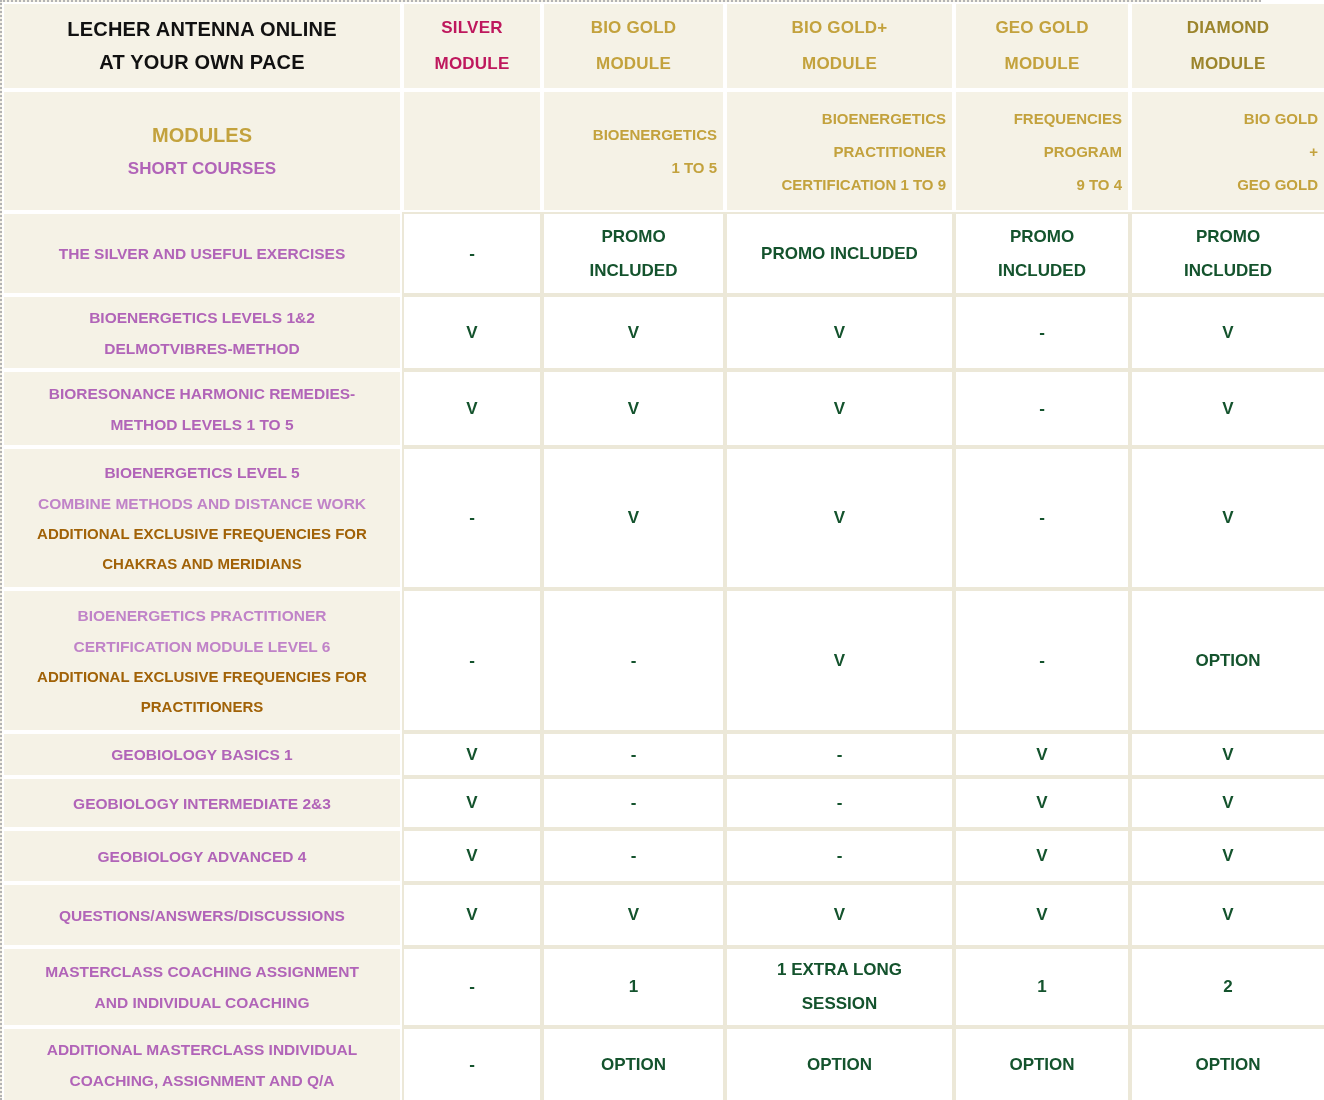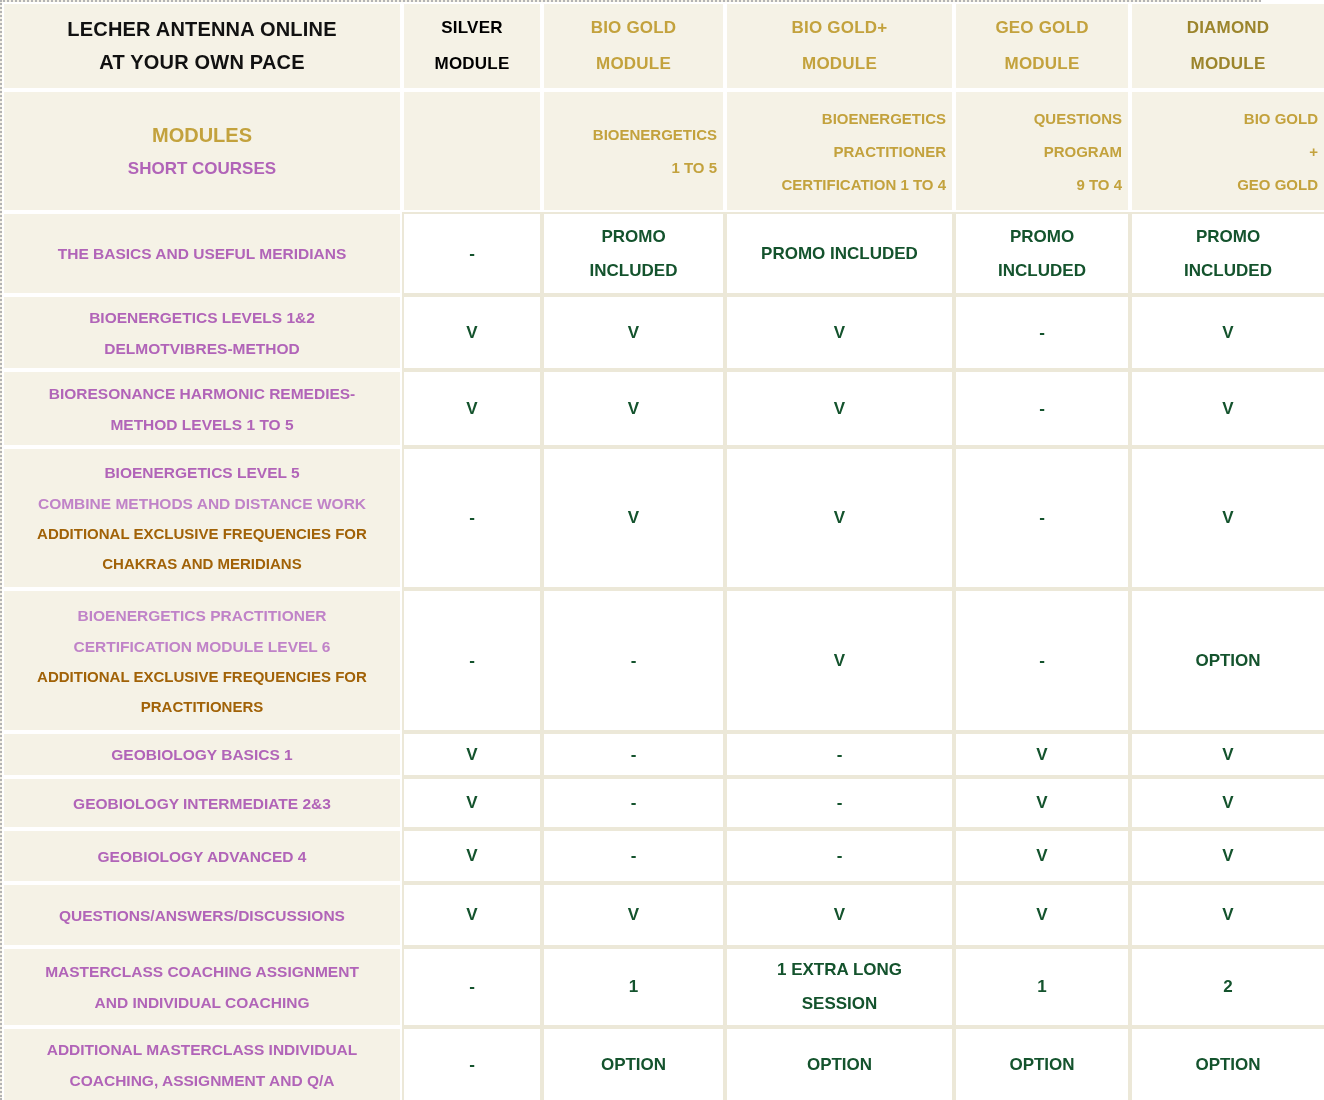--- a/index.html
+++ b/index.html
@@ -17,21 +17,21 @@
   td.h{background:#f5f2e6;border:2px solid #ffffff;}
   
   td.d{background:#ffffff;border:2px solid #ece8d8;color:#14532d;font-size:17px;line-height:2.0;white-space:pre-line;}
   tr.r1{height:88px;}
   tr.r2{height:122px;}
   .title-line{font-size:20px;line-height:1.65;color:#111111;letter-spacing:.2px;}
   .modules{font-size:20px;color:#c3a23d;margin-bottom:12px;}
   .courses{font-size:17px;color:#b164b8;}
   .hdr-line{font-size:17px;line-height:2.1;letter-spacing:.2px;}
   .sub-line{font-size:15px;line-height:2.2;text-align:right;}
-  .c-silver{color:#000000;}
+  .c-silver{color:#be185d;}
   .c-gold{color:#c3a23d;margin-top:46px;}
   .c-gold-dark{color:#9c852c;}
   .line{font-size:15.5px;line-height:2.0;}
   .lp{color:#b164b8;}
   .lpl{color:#c083c8;}
   .lb{color:#a16207;font-size:15px;}
 </style>
 </head>
 <body>
 
@@ -78,36 +78,36 @@
           <div class="courses">SHORT COURSES</div>
         </td>
       <td class="h c-gold"></td>
           <td class="h c-gold">
             <div class="sub-line">BIOENERGETICS</div>
             <div class="sub-line">1 TO 5</div>
           </td>
           <td class="h c-gold">
             <div class="sub-line">BIOENERGETICS</div>
             <div class="sub-line">PRACTITIONER</div>
-            <div class="sub-line">CERTIFICATION 1 TO 4</div>
-          </td>
-          <td class="h c-gold">
-            <div class="sub-line">QUESTIONS</div>
+            <div class="sub-line">CERTIFICATION 1 TO 9</div>
+          </td>
+          <td class="h c-gold">
+            <div class="sub-line">FREQUENCIES</div>
             <div class="sub-line">PROGRAM</div>
             <div class="sub-line">9 TO 4</div>
           </td>
           <td class="h c-gold">
             <div class="sub-line">BIO GOLD</div>
             <div class="sub-line">+</div>
             <div class="sub-line">GEO GOLD</div>
           </td>
         </tr>
     <tr style="height: 83px;">
           <td class="h">
-            <div class="line lp">THE BASICS AND USEFUL MERIDIANS</div>
+            <div class="line lp">THE SILVER AND USEFUL EXERCISES</div>
           </td>
           <td class="d">-</td>
           <td class="d">PROMO
 INCLUDED</td>
           <td class="d">PROMO INCLUDED</td>
           <td class="d">PROMO
 INCLUDED</td>
           <td class="d">PROMO
 INCLUDED</td>
         </tr>

